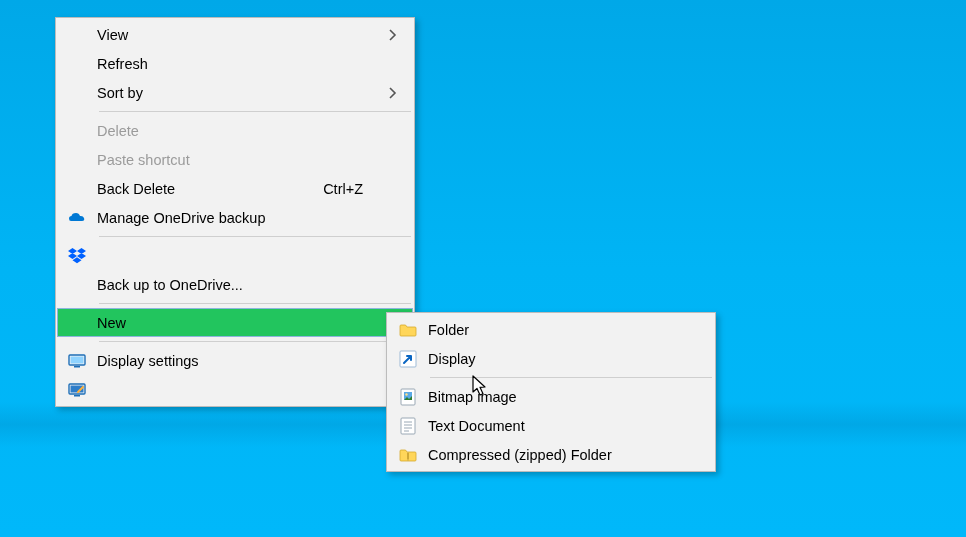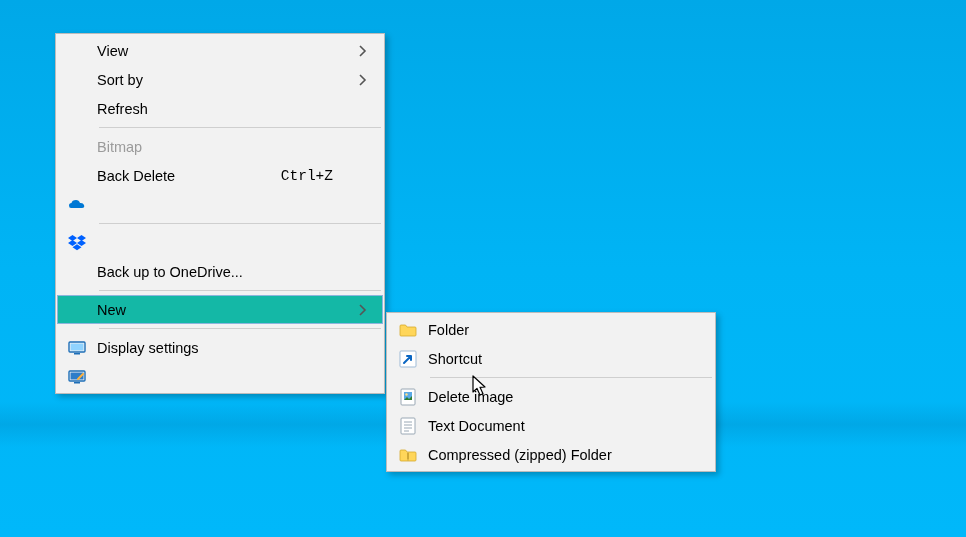--- a/index.html
+++ b/index.html
@@ -30,22 +30,22 @@
   .context-menu {
     position: absolute;
     background: #f2f2f2;
     border: 1px solid #bcbcbc;
     box-shadow: 3px 3px 6px rgba(0,0,0,0.25);
     padding: 2px 1px;
     box-sizing: border-box;
   }
   .context-menu.main {
     left: 55px;
-    top: 33px;
-    width: 330px;
+    top: 17px;
+    width: 360px;
   }
   .context-menu.sub {
     left: 386px;
     top: 312px;
     width: 330px;
   }
 
   .menu-item {
     display: flex;
     align-items: center;
@@ -62,31 +62,30 @@
     justify-content: center;
     align-items: center;
   }
   .menu-item .label {
     flex: 1 1 auto;
   }
   .menu-item .accel {
     flex: 0 0 auto;
     padding-right: 20px;
     color: #000;
-    font-family: Liberation Mono, monospace;
   }
   .menu-item .arrow-slot {
     flex: 0 0 20px;
     display: flex;
     justify-content: center;
     align-items: center;
   }
   .menu-item.disabled { color: #9b9b9b; }
   .menu-item.hover {
-    background: #14b8a6;
+    background: #22c55e;
     outline: 1px solid #8db5dd;
     outline-offset: -1px;
   }
 
   .sep {
     height: 1px;
     background: #cfcfcf;
     margin: 4px 2px 4px 42px;
   }
 
@@ -114,56 +113,62 @@
       <span class="label">View</span>
       <span class="arrow-slot chev">
         <svg viewBox="0 0 10 14">
             <path d="M2 2 L7 7 L2 12"></path>
           </svg>
       </span>
     </div>
 
     <div class="menu-item">
       <span class="icon-slot"></span>
+      <span class="label">Refresh</span>
+      <span class="arrow-slot"></span>
+    </div>
+
+    <div class="menu-item">
+      <span class="icon-slot"></span>
       <span class="label">Sort by</span>
       <span class="arrow-slot chev">
         <svg viewBox="0 0 10 14">
             <path d="M2 2 L7 7 L2 12"></path>
           </svg>
       </span>
     </div>
 
-    <div class="menu-item">
-      <span class="icon-slot"></span>
-      <span class="label">Refresh</span>
-      <span class="arrow-slot"></span>
-    </div>
-
     <div class="sep"></div>
 
     <div class="menu-item disabled">
       <span class="icon-slot"></span>
-      <span class="label">Bitmap</span>
-      <span class="arrow-slot"></span>
-    </div>
-
+      <span class="label">Delete</span>
+      <span class="arrow-slot"></span>
+    </div>
+
+    <div class="menu-item disabled">
+      <span class="icon-slot"></span>
+      <span class="label">Paste shortcut</span>
+      <span class="arrow-slot"></span>
+    </div>
 
     <div class="menu-item">
       <span class="icon-slot"></span>
       <span class="label">Back Delete</span>
       <span class="accel">Ctrl+Z</span>
       <span class="arrow-slot"></span>
     </div>
 
     <div class="menu-item">
       <span class="icon-slot">
         <svg width="20" height="14" viewBox="0 0 20 14">
           <path d="M4 10 Q2 10 2 7.5 Q2 5 4.5 5 Q5 2 9 2 Q12 2 13 5 Q16 4.5 17 7 Q18 10 15 10 Z" fill="#0078d4"></path>
         </svg>
       </span>
+      <span class="label">Manage OneDrive backup</span>
       <span class="arrow-slot"></span>
     </div>
 
     <div class="sep"></div>
 
     <div class="menu-item">
       <span class="icon-slot">
         <svg width="18" height="16" viewBox="0 0 18 16">
           <path d="M4.5 0 L9 3 L4.5 6 L0 3 Z M13.5 0 L18 3 L13.5 6 L9 3 Z M0 8 L4.5 5 L9 8 L4.5 11 Z M9 8 L13.5 5 L18 8 L13.5 11 Z M4.5 12.3 L9 9.3 L13.5 12.3 L9 15.3 Z" fill="#0061ff"></path>
         </svg>
@@ -228,35 +233,35 @@
       <span class="label">Folder</span>
     </div>
 
     <div class="menu-item">
       <span class="icon-slot">
         <svg width="18" height="18" viewBox="0 0 18 18">
           <rect x="1" y="1" width="16" height="16" rx="1" fill="#fff" stroke="#9fbbd6" stroke-width="1"></rect>
           <path d="M5 13 L12 6 M12 6 L8 6 M12 6 L12 10" fill="none" stroke="#0a66c2" stroke-width="2" stroke-linecap="round" stroke-linejoin="round"></path>
         </svg>
       </span>
-      <span class="label">Shortcut</span>
+      <span class="label">Display</span>
     </div>
 
     <div class="sep"></div>
 
     <div class="menu-item">
       <span class="icon-slot">
         <svg width="16" height="18" viewBox="0 0 16 18">
           <rect x="1" y="1" width="14" height="16" rx="1" fill="#fff" stroke="#9aa8b5" stroke-width="1"></rect>
           <rect x="4" y="4" width="8" height="8" fill="#5aa9e6"></rect>
           <circle cx="6.5" cy="6.5" r="1.2" fill="#ffe08a"></circle>
           <path d="M4 12 L7 9 L9 11 L12 8 L12 12 Z" fill="#2e7d32"></path>
         </svg>
       </span>
-      <span class="label">Delete image</span>
+      <span class="label">Bitmap image</span>
     </div>
 
     <div class="menu-item">
       <span class="icon-slot">
         <svg width="16" height="18" viewBox="0 0 16 18">
           <rect x="1" y="1" width="14" height="16" rx="1" fill="#fff" stroke="#9aa8b5" stroke-width="1"></rect>
           <line x1="4" y1="5" x2="12" y2="5" stroke="#9aa8b5" stroke-width="1"></line>
           <line x1="4" y1="8" x2="12" y2="8" stroke="#9aa8b5" stroke-width="1"></line>
           <line x1="4" y1="11" x2="12" y2="11" stroke="#9aa8b5" stroke-width="1"></line>
           <line x1="4" y1="14" x2="9" y2="14" stroke="#9aa8b5" stroke-width="1"></line>

